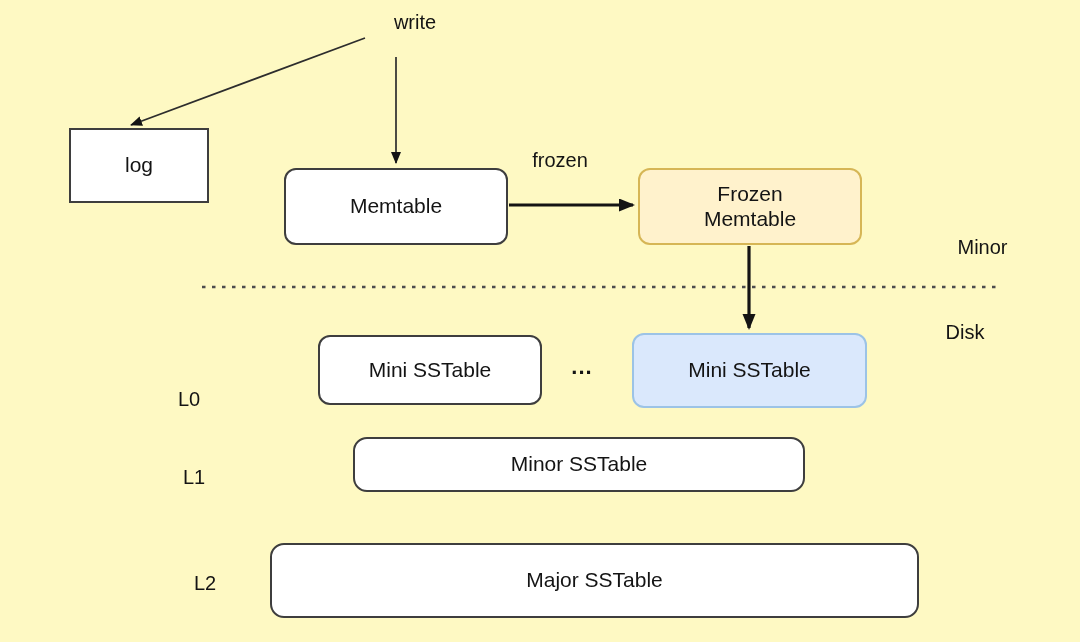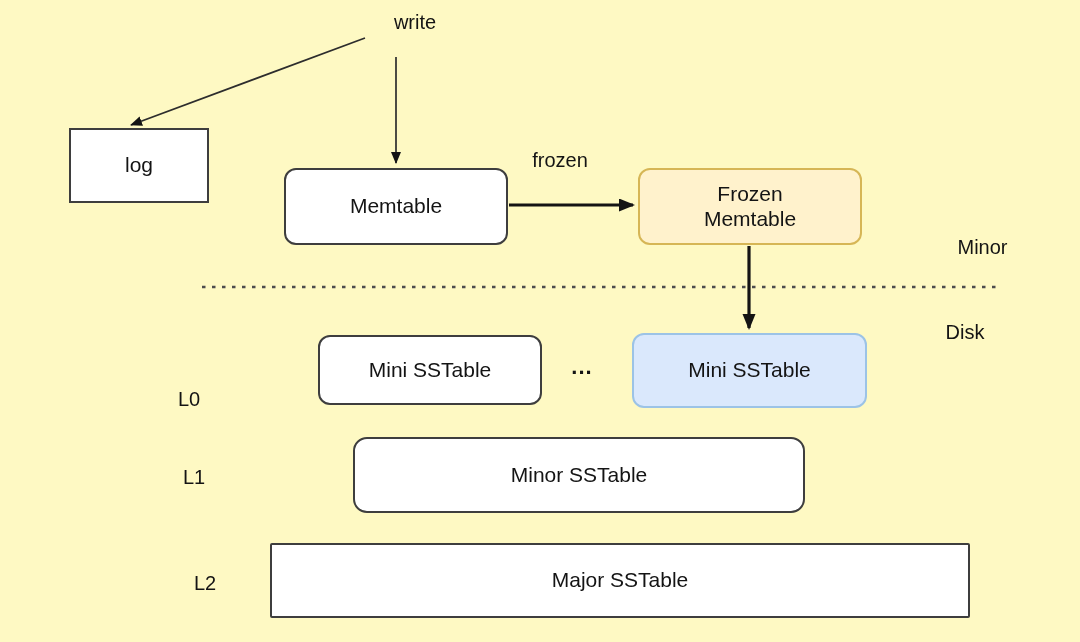--- a/index.html
+++ b/index.html
@@ -36,22 +36,22 @@
     white-space: pre-line;
   }
   .rounded { border-radius: 12px; }
   .node-log        { left: 69px;  top: 128px; width: 140px; height: 75px; border-radius: 0; }
   .node-memtable   { left: 284px; top: 168px; width: 224px; height: 77px; }
   .node-frozen     { left: 638px; top: 168px; width: 224px; height: 77px;
                      background: #FFF2CC; border-color: #D6B656; }
   .node-mini-left  { left: 318px; top: 335px; width: 224px; height: 70px; }
   .node-mini-right { left: 632px; top: 333px; width: 235px; height: 75px;
                      background: #DAE8FC; border-color: #9CC3E6; }
-  .node-minor      { left: 353px; top: 437px; width: 452px; height: 76px; border-radius: 14px; }
-  .node-major      { left: 270px; top: 543px; width: 700px; height: 75px; border-radius: 2px; }
+  .node-minor      { left: 353px; top: 437px; width: 452px; height: 55px; border-radius: 14px; }
+  .node-major      { left: 270px; top: 543px; width: 649px; height: 75px; border-radius: 14px; }
   .label {
     position: absolute;
     font-size: 20px;
     text-align: center;
     white-space: nowrap;
   }
   .label-write  { left: 375px; top: 11px;  width: 80px; }
   .label-frozen { left: 518px; top: 149px; width: 84px; }
   .label-memory { left: 925px; top: 236px; width: 115px; }
   .label-disk   { left: 925px; top: 321px; width: 80px; }

